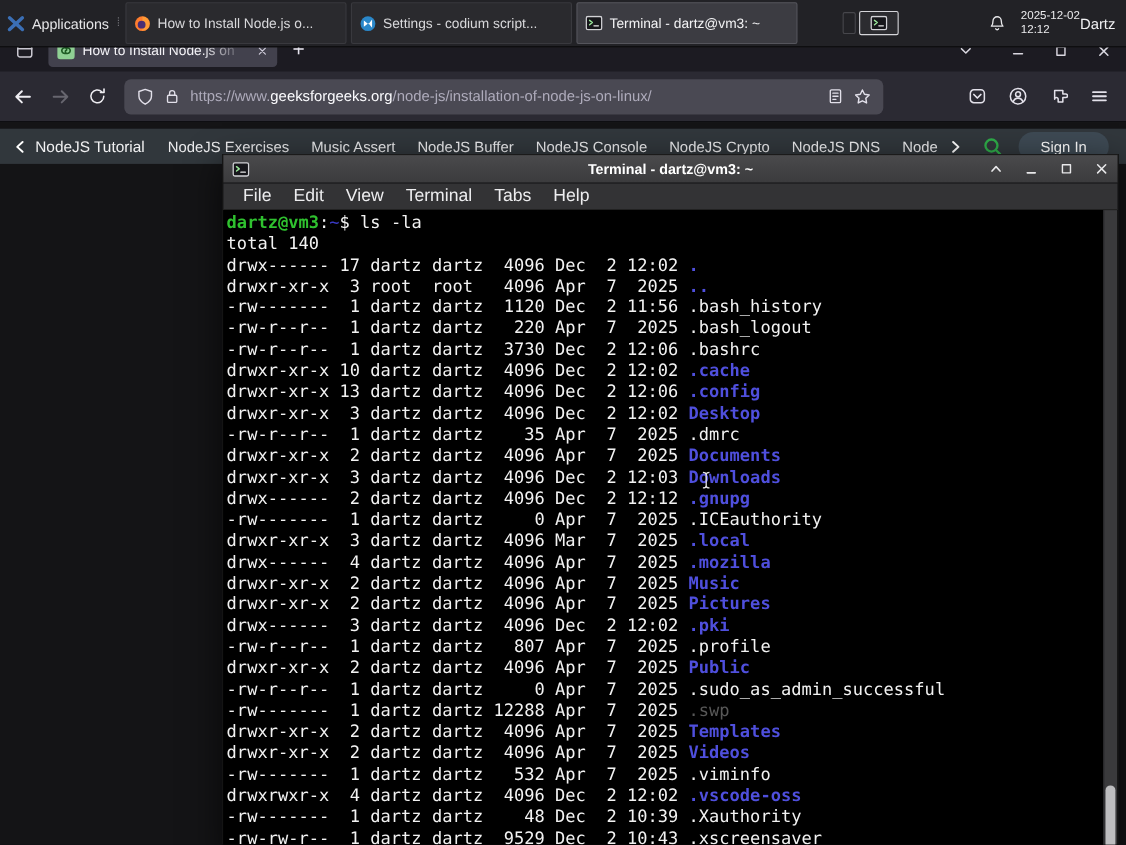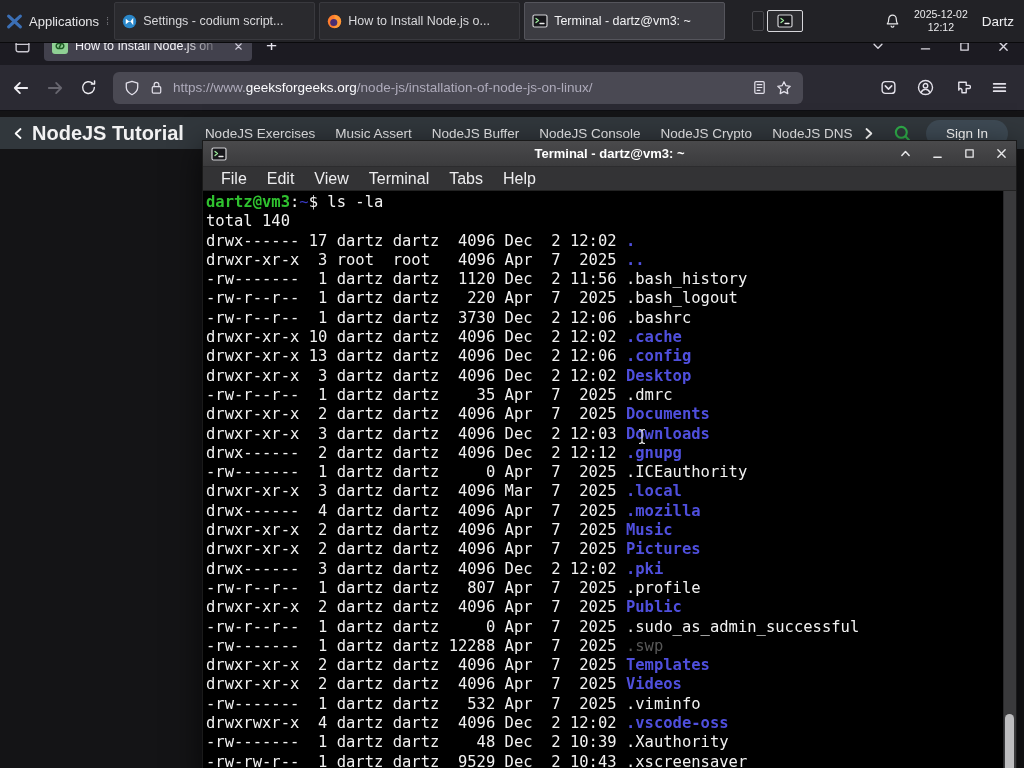--- a/index.html
+++ b/index.html
@@ -26,21 +26,21 @@
     font-size:12.5px; color:#d8d8db; overflow:hidden; white-space:nowrap;
   }
   .task.active { background:#3c3c42; border-color:#55555c; color:#f2f2f4; }
   .task .t-label { overflow:hidden; text-overflow:clip; }
   .panel-right { margin-left:auto; display:flex; align-items:center; height:100%; }
   .pager { display:flex; align-items:center; gap:3px; margin-right:82px; }
   .pager-cell-empty { width:12px; height:20px; border:1px solid #47474c; border-radius:2px; }
   .pager-cell { width:36px; height:22px; border:1px solid #d6d6da; border-radius:2px;
     background:#2c2c30; display:flex; align-items:center; justify-content:center; }
   .bell { margin-right:14px; color:#e8e8ea; }
-  .clock { text-align:center; font-size:10.5px; line-height:1.2; color:#ececee; margin-right:14px; }
+  .clock { text-align:left; font-size:10.5px; line-height:1.2; color:#ececee; }
   .user { font-size:13.5px; color:#f0f0f2; margin-right:10px; }
 
   
   .firefox { position:absolute; left:0; top:27px; width:1024px; height:741px;
     background:#1c1b22; display:flex; flex-direction:column; }
   .tabbar { height:38px; display:flex; align-items:center; padding:0 8px; gap:8px; background:#1c1b22; }
   .fxview { width:28px; height:28px; display:flex; align-items:center; justify-content:center;
     color:#c9c7d0; border-radius:4px; }
   .tab { height:30px; width:208px; background:#42414d; border-radius:4px;
     display:flex; align-items:center; gap:7px; padding:0 8px; color:#f4f3f7; font-size:12.5px; }
@@ -62,21 +62,21 @@
   .url-text { overflow:hidden; white-space:nowrap; flex:1; }
   .url-dim { color:#aeabbb; }
   .url-domain { color:#fbfbfe; }
   .toolbar-right { margin-left:auto; display:flex; align-items:center; gap:20px; color:#e3e1ea; padding-right:4px; }
 
   
   .page { flex:1; background:#141416; position:relative; overflow:hidden; }
   .gfg-nav { margin-top:6px; height:32px; background:#31373c; display:flex; align-items:center;
     padding:0 12px; color:#f1f1f2; overflow:hidden; }
   .gfg-back { color:#ffffff; display:flex; margin-right:7px; }
-  .gfg-title { font-weight:700; font-size:20px; margin-right:11px; white-space:nowrap; }
+  .gfg-title { font-weight:400; font-size:14px; margin-right:11px; white-space:nowrap; }
   .gfg-links { display:flex; align-items:center; overflow:hidden; flex:0 1 auto; }
   .gfg-link { margin:0 10px; font-size:13.5px; white-space:nowrap; color:#ececee; }
   .gfg-more { color:#fff; display:flex; margin-left:2px; }
   .gfg-search { color:#2fae4a; display:flex; margin:0 14px 0 18px; }
   .gfg-signin { background:#3e4a54; color:#fff; font-size:13.5px; border-radius:16px;
     padding:6px 20px; white-space:nowrap; margin-right:4px; }
 
   
   .terminal { position:absolute; left:202px; top:140px; width:815px; height:640px; z-index:10;
     display:flex; flex-direction:column; background:#000;
@@ -117,35 +117,35 @@
             <path d="M13.5 3l-5.5 5 5.5 5"></path>
           </svg>
         </span>
       <span>Applications</span>
     </div>
     <span class="grip">⁞</span>
     <div class="tasklist" id="tasklist">
         <div class="task">
           <span class="icon">
             <svg width="15" height="15" viewBox="0 0 16 16">
-              <circle cx="8" cy="8" r="7.2" fill="#2a87c9"></circle>
-              <path d="M4 5l4.5 3.5L12 4v8l-3.5-4.5L4 11z" fill="#fff"></path>
-            </svg>
-          </span>
-          <span class="t-label">Settings - codium script...</span>
-        </div>
-        <div class="task">
-          <span class="icon">
-            <svg width="15" height="15" viewBox="0 0 16 16">
               <circle cx="8" cy="8" r="7.2" fill="#ff7d2e"></circle>
               <path d="M8 1a7 7 0 0 1 7 7 7 7 0 0 1-7 7z" fill="#ffb23e" opacity=".55"></path>
               <circle cx="7.2" cy="9" r="3.8" fill="#35237b" opacity=".9"></circle>
             </svg>
           </span>
           <span class="t-label">How to Install Node.js o...</span>
+        </div>
+        <div class="task">
+          <span class="icon">
+            <svg width="15" height="15" viewBox="0 0 16 16">
+              <circle cx="8" cy="8" r="7.2" fill="#2a87c9"></circle>
+              <path d="M4 5l4.5 3.5L12 4v8l-3.5-4.5L4 11z" fill="#fff"></path>
+            </svg>
+          </span>
+          <span class="t-label">Settings - codium script...</span>
         </div>
         <div class="task active">
           <span class="icon">
             <svg width="16" height="14" viewBox="0 0 16 14" fill="none">
               <rect x="1" y="1" width="14" height="12" rx="1.5" fill="#17171b" stroke="#d2d2d6" stroke-width="1.2"></rect>
               <path d="M4 4.5l2.5 2L4 8.5" stroke="#9ae89a" stroke-width="1.3" stroke-linecap="round" stroke-linejoin="round"></path>
               <path d="M8 9.5h4" stroke="#e8e8e8" stroke-width="1.3" stroke-linecap="round"></path>
             </svg>
           </span>
           <span class="t-label">Terminal - dartz@vm3: ~</span>

